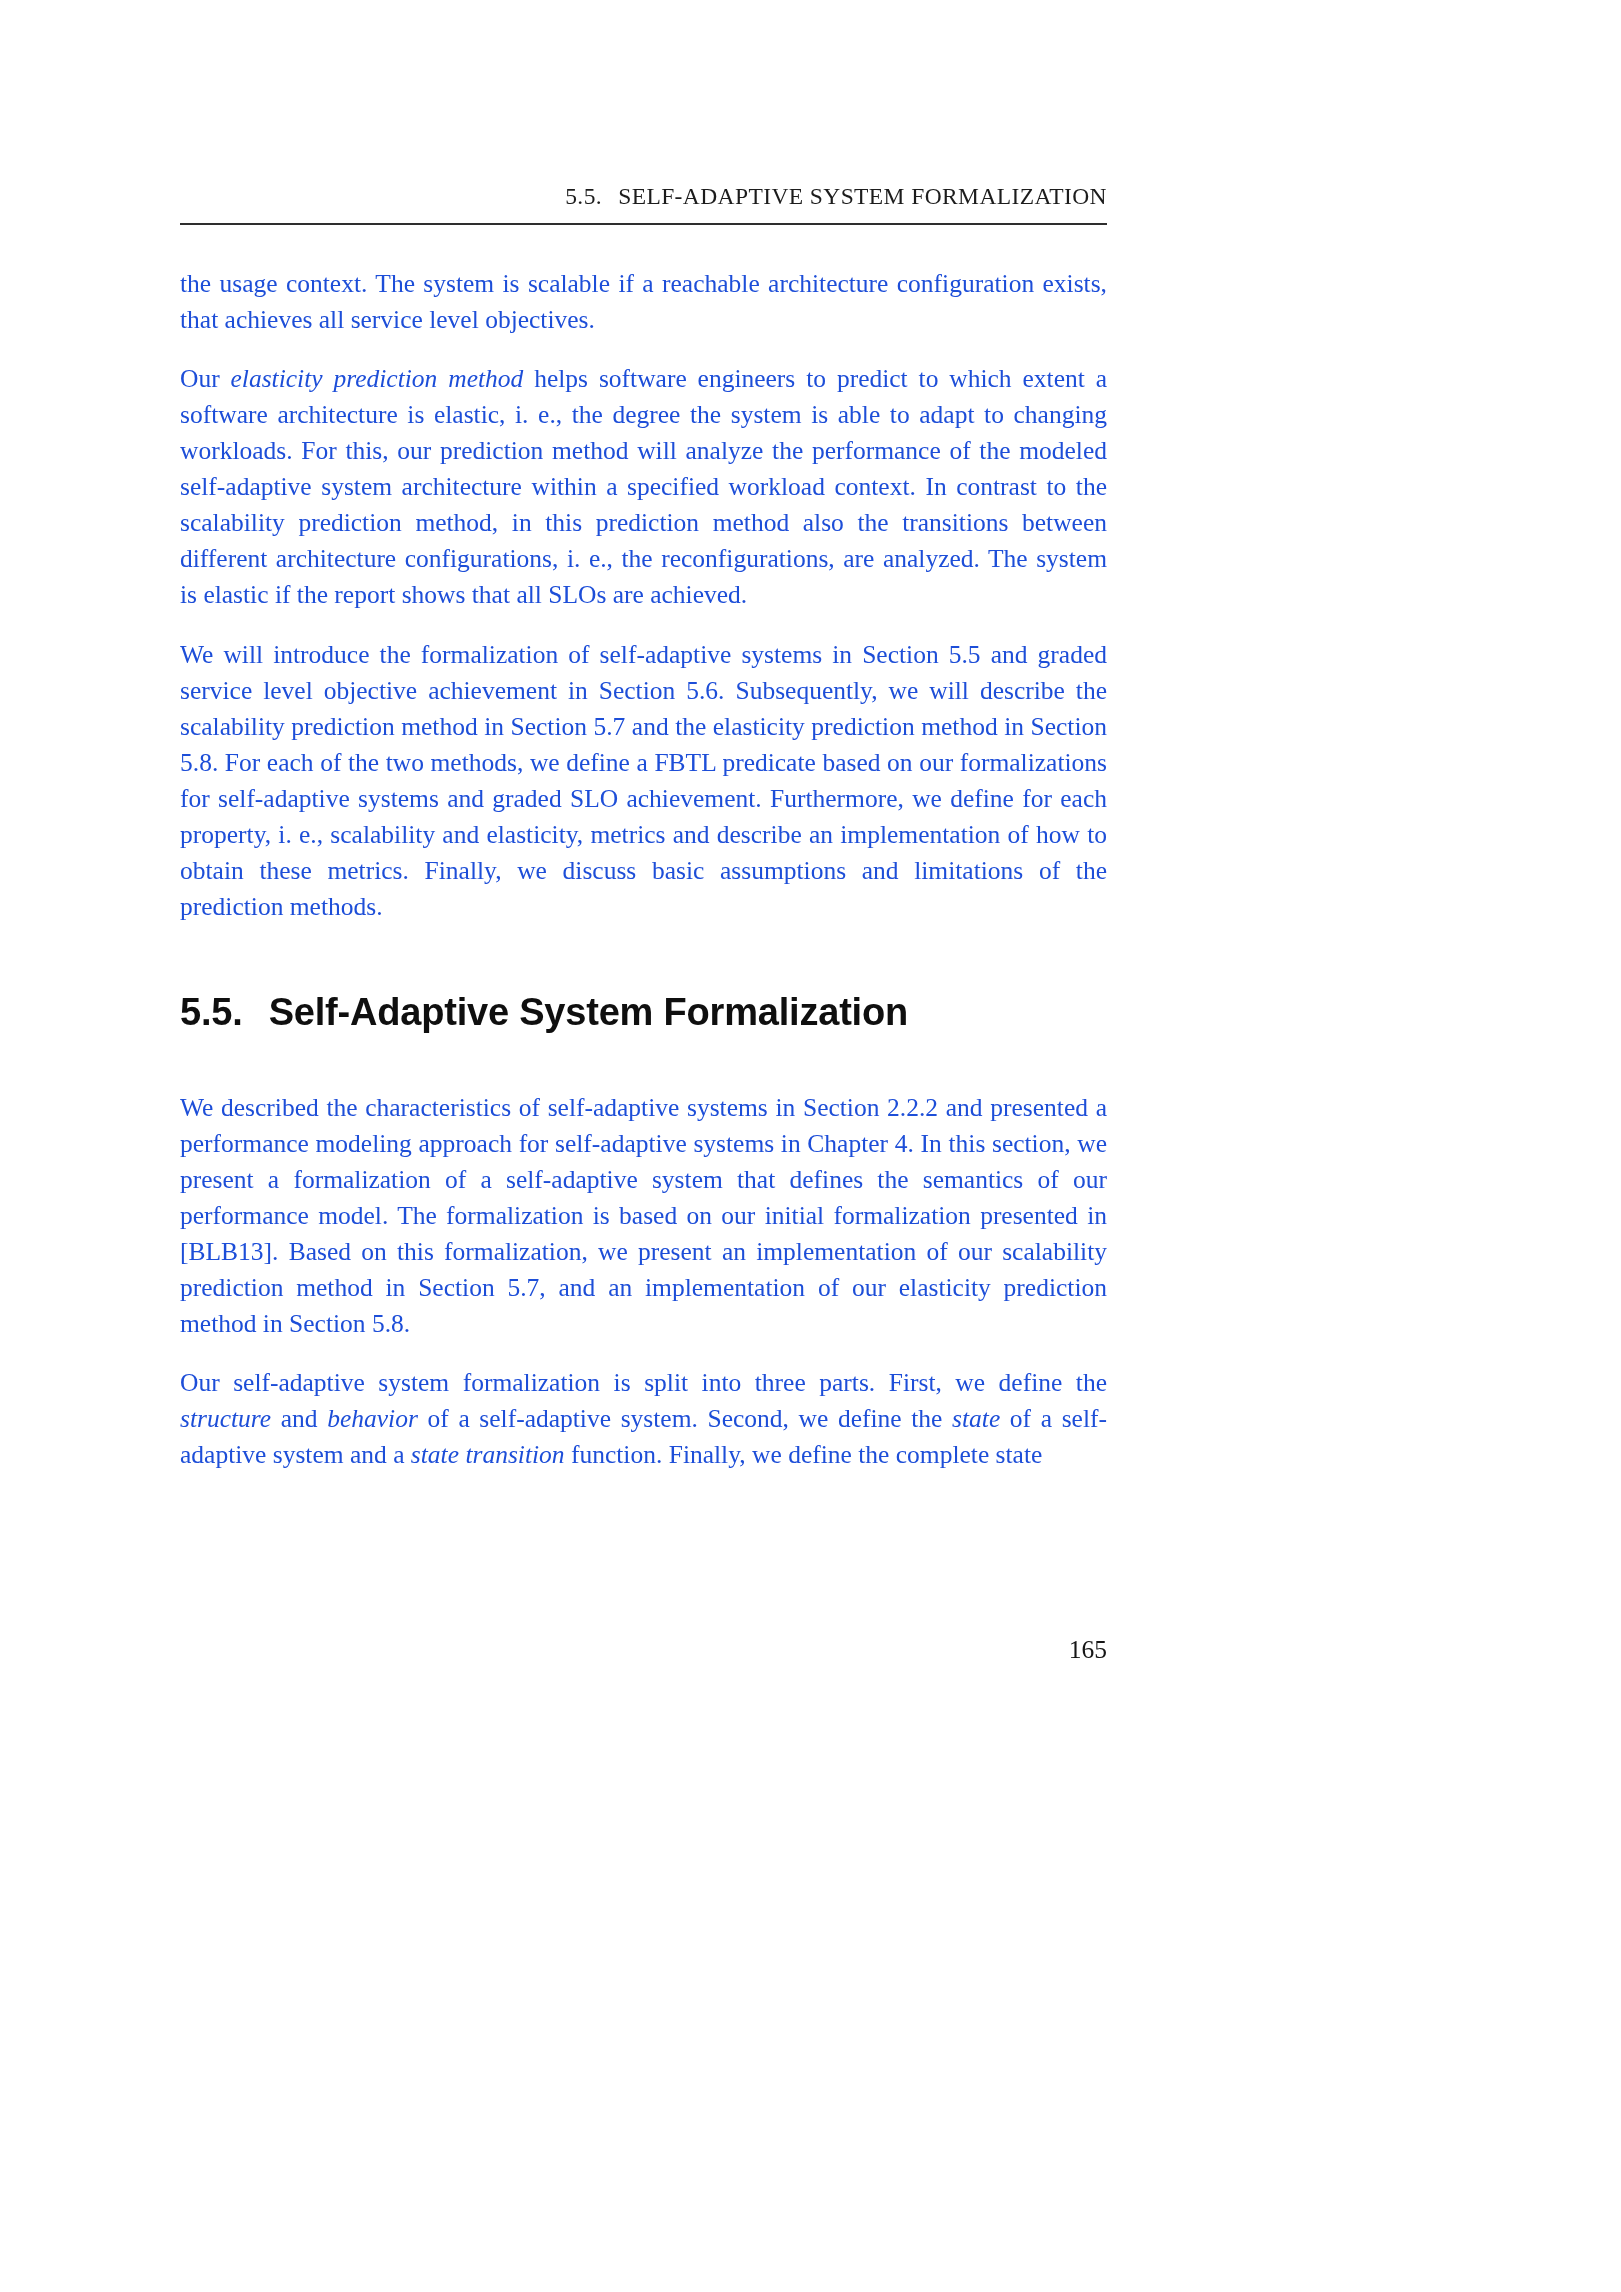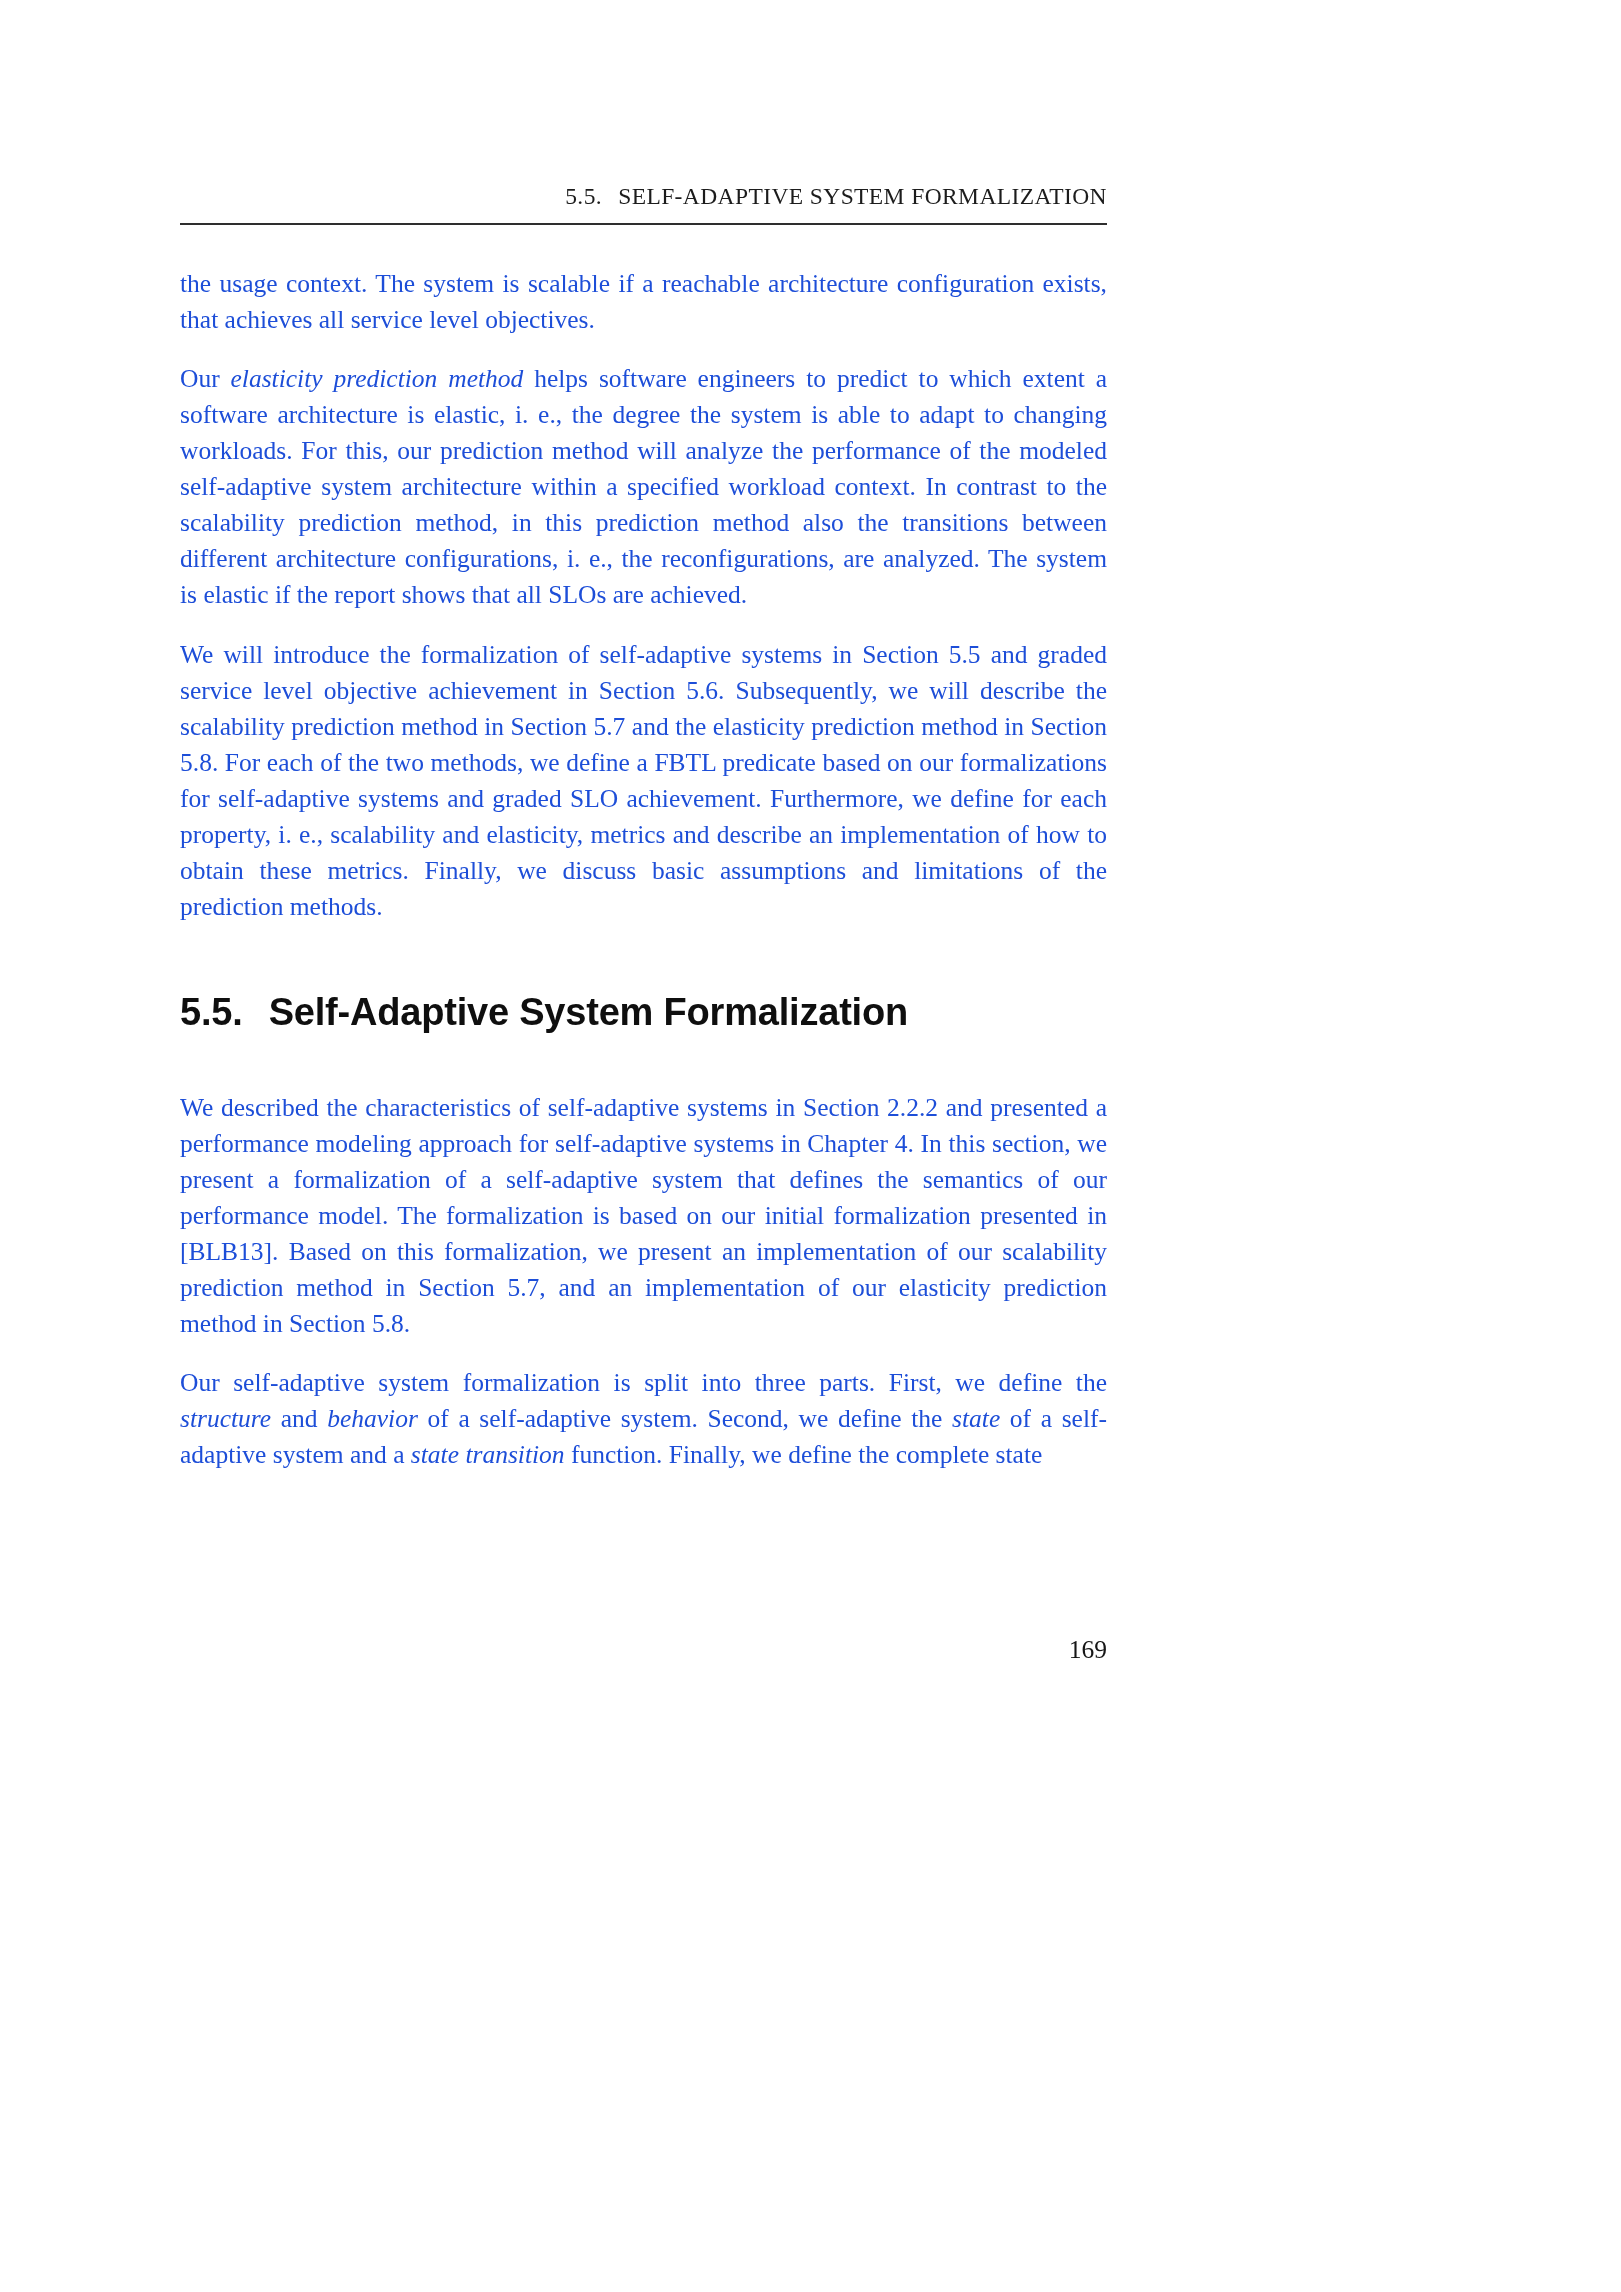--- a/index.html
+++ b/index.html
@@ -84,15 +84,15 @@
       <span class="sh-title">Self-Adaptive System Formalization</span>
     </div>
 
     <div class="section-body">
         <p class="para"><span>We described the characteristics of self-adaptive systems in Section 2.2.2 and presented a performance modeling approach for self-adaptive systems in Chapter 4. In this section, we present a formalization of a self-adaptive system that defines the semantics of our performance model. The formalization is based on our initial formalization presented in [BLB13]. Based on this formalization, we present an implementation of our scalability prediction method in Section 5.7, and an implementation of our elasticity prediction method in Section 5.8.</span></p>
         <p class="para"><span>Our self-adaptive system formalization is split into three parts. First, we define the </span><span class="italic">structure</span><span> and </span><span class="italic">behavior</span><span> of a self-adaptive system. Second, we define the </span><span class="italic">state</span><span> of a self-adaptive system and a </span><span class="italic">state transition</span><span> function. Finally, we define the complete state</span></p>
       </div>
 
   </div>
 
-  <div class="page-number">169</div>
+  <div class="page-number">165</div>
 </div>
 
 
 </body></html>

